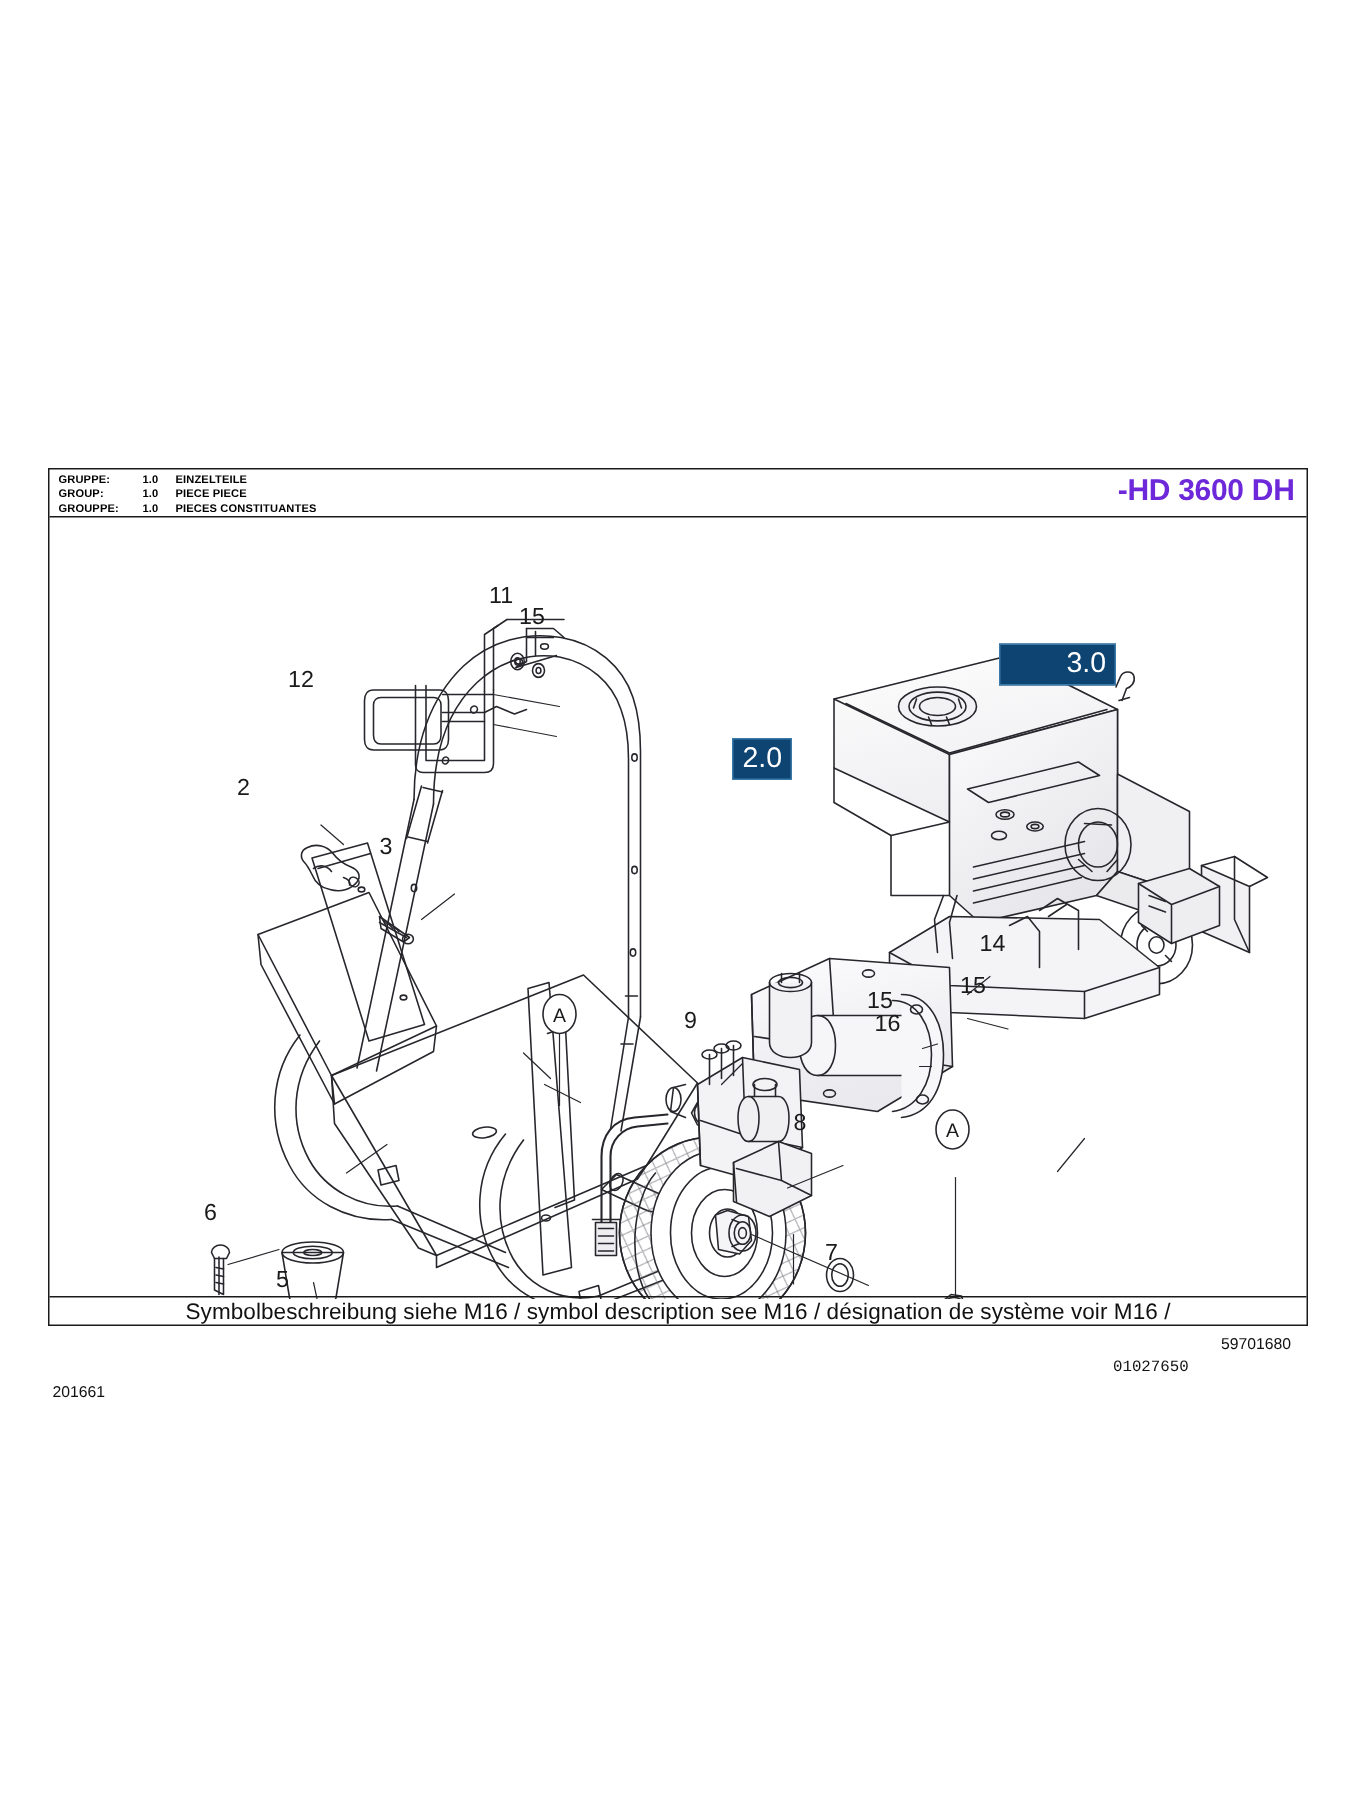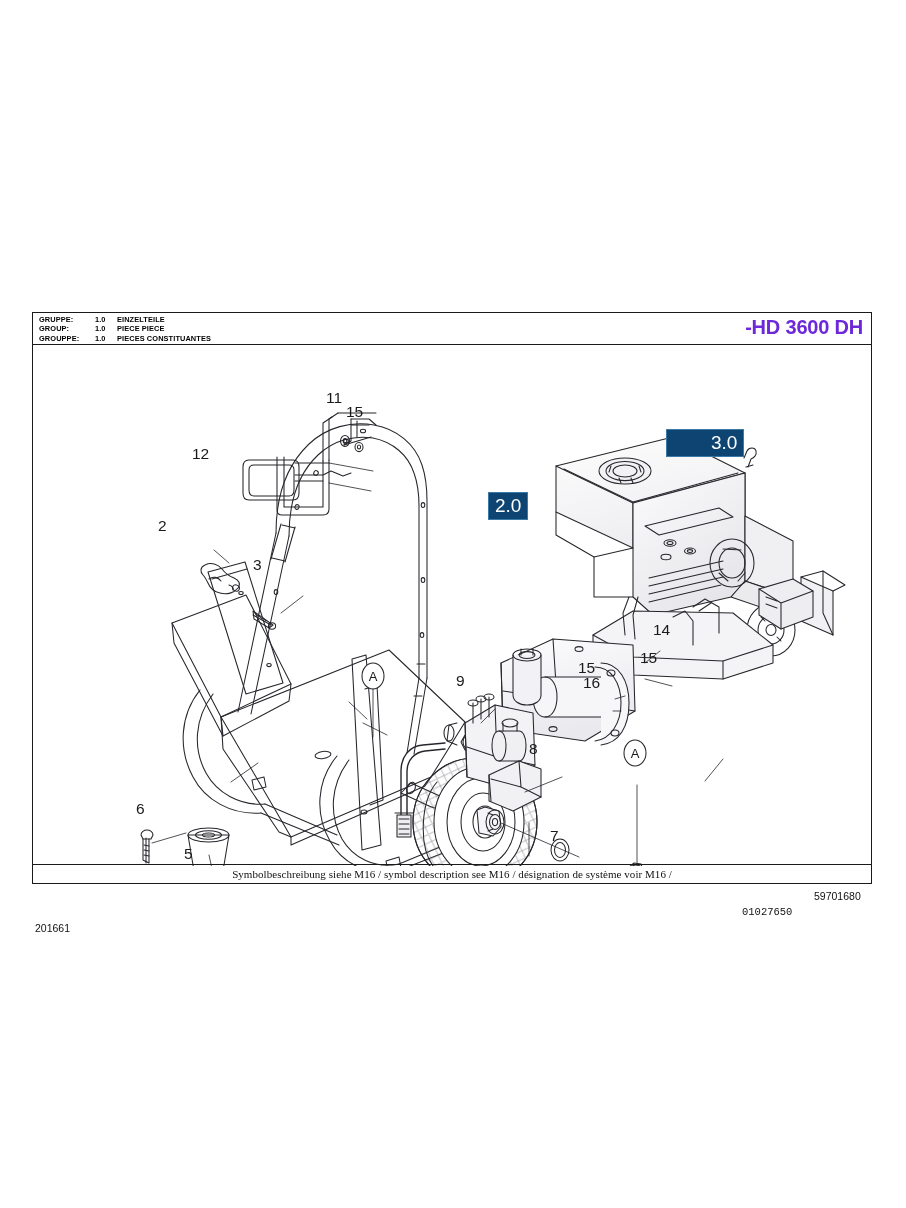--- a/index.html
+++ b/index.html
@@ -90,24 +90,23 @@
     left: 0; right: 0;
     bottom: 0;
     height: 19px;
     border-top: 1.2px solid #1a1a1a;
     box-sizing: border-box;
     display: flex;
     align-items: center;
     justify-content: center;
   }
   .note-bar span {
-    font-size: 11px;
+    font-size: 15px;
     color: #111;
     letter-spacing: 0.05px;
-    font-family: Liberation Serif, serif;
   }
 
   
   .bottom-row {
     position: absolute;
     left: 32px;
     top: 890px;
     width: 840px;
     height: 18px;
     font-size: 10.5px;

